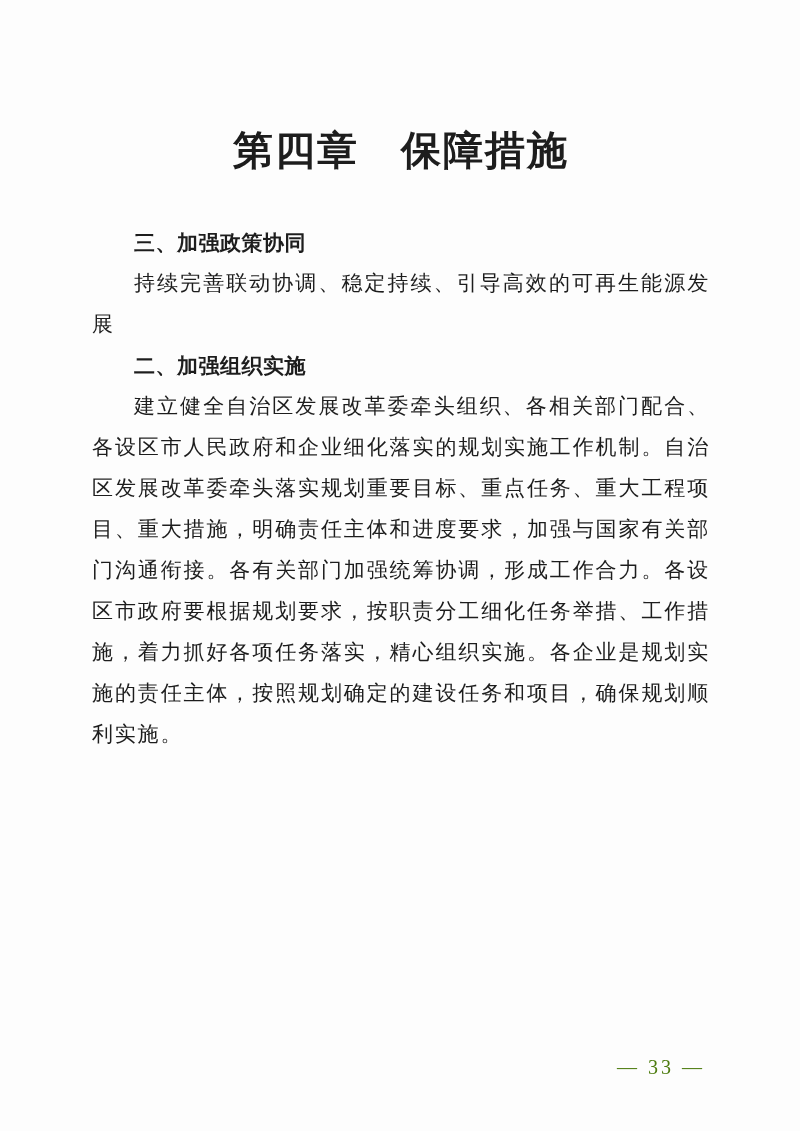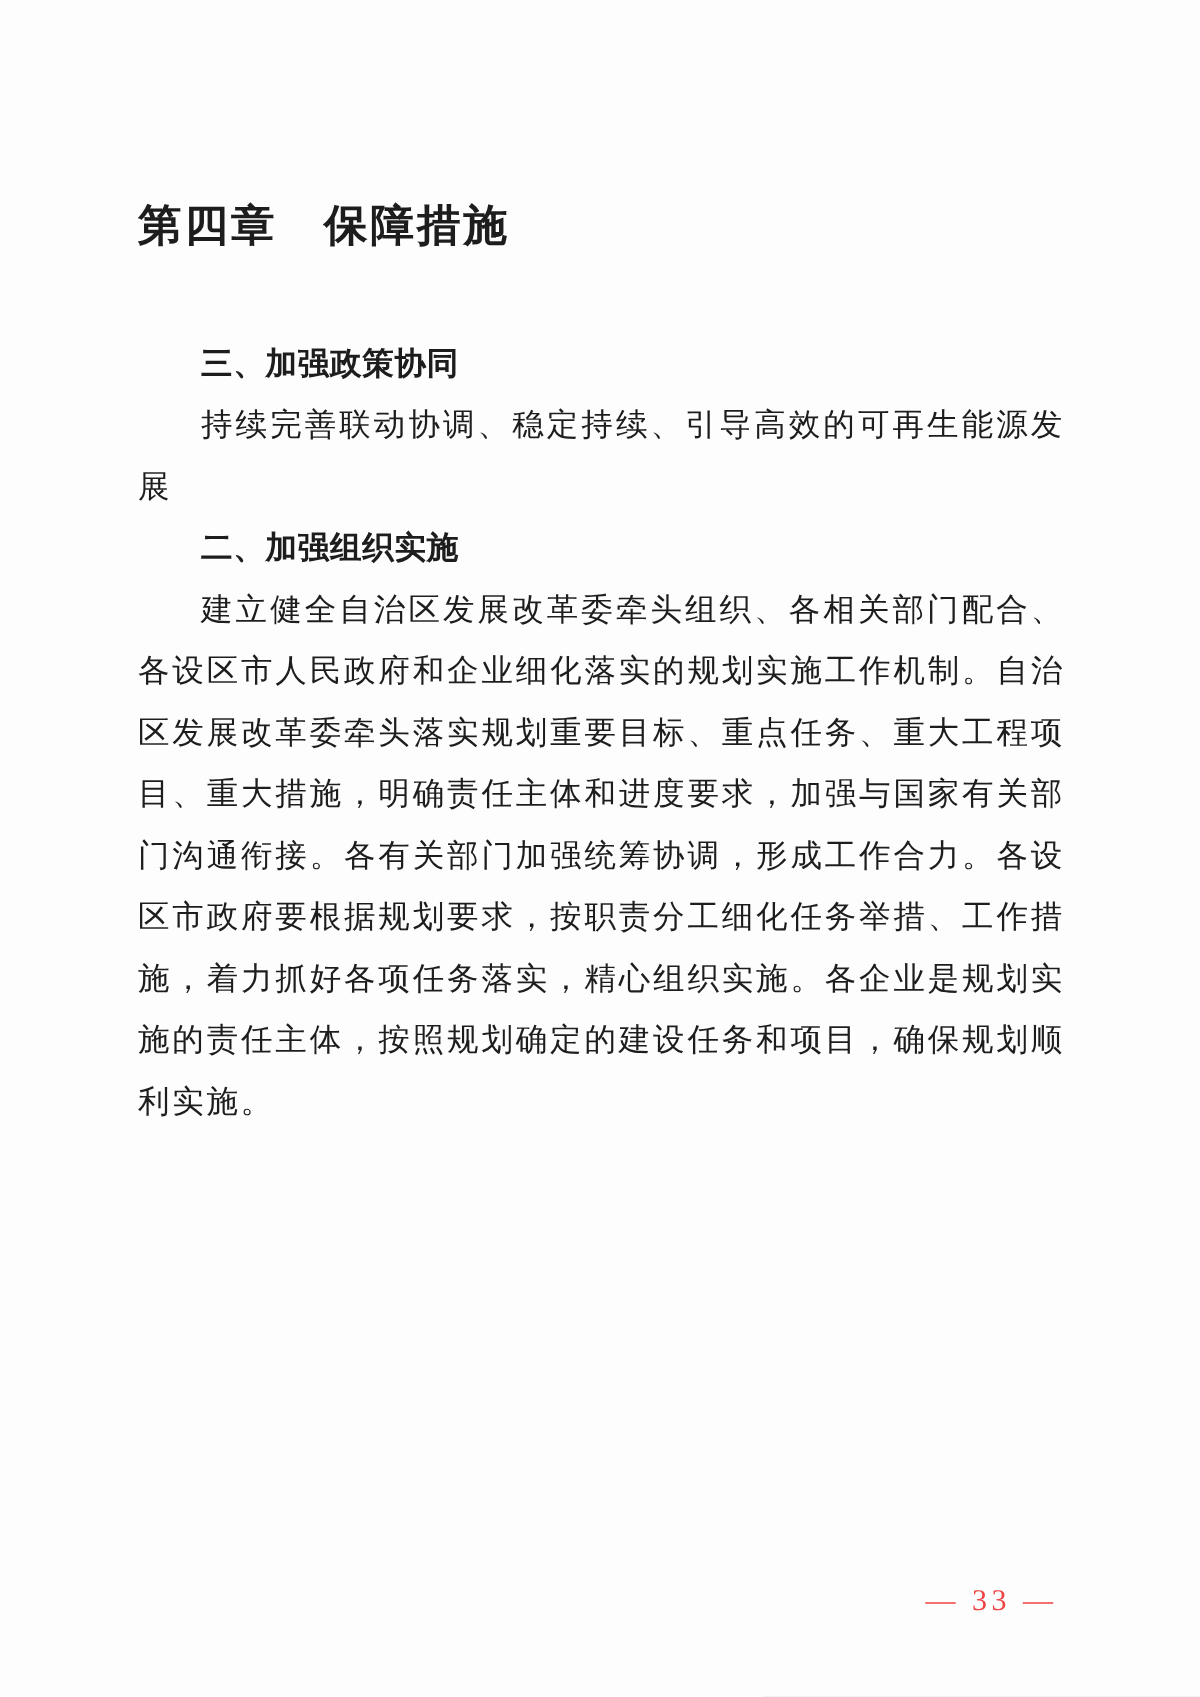--- a/index.html
+++ b/index.html
@@ -14,21 +14,22 @@
     margin: 0 auto;
     background: #fdfdfd;
     box-sizing: border-box;
     padding: 130px 90px 0 92px;
     color: #1d1d1d;
     font-family: "Liberation Serif", "DejaVu Serif", serif;
     overflow: hidden;
   }
   .chapter-title {
     margin: 0 0 50px 0;
-    font-size: 29px;
+    text-align: center;
+    font-size: 40px;
     line-height: 42px;
     font-weight: bold;
     letter-spacing: 2px;
     font-family: "Liberation Serif", "DejaVu Serif", serif;
   }
   .section-heading {
     margin: 0;
     font-family: "Liberation Sans", "DejaVu Sans", sans-serif;
     font-weight: bold;
     font-size: 21px;
@@ -44,21 +45,21 @@
     text-align: justify;
     text-align-last: left;
     letter-spacing: 1.8px;
   }
   .page-number {
     position: absolute;
     right: 95px;
     bottom: 52px;
     font-size: 20px;
     letter-spacing: 3px;
-    color: #ef4444;
+    color: #4d7c0f;
     font-family: "Liberation Serif", "DejaVu Serif", serif;
   }
 </style>
 </head>
 <body>
 
 <div class="page">
 
   <h1 class="chapter-title">第四章　保障措施</h1>
 

